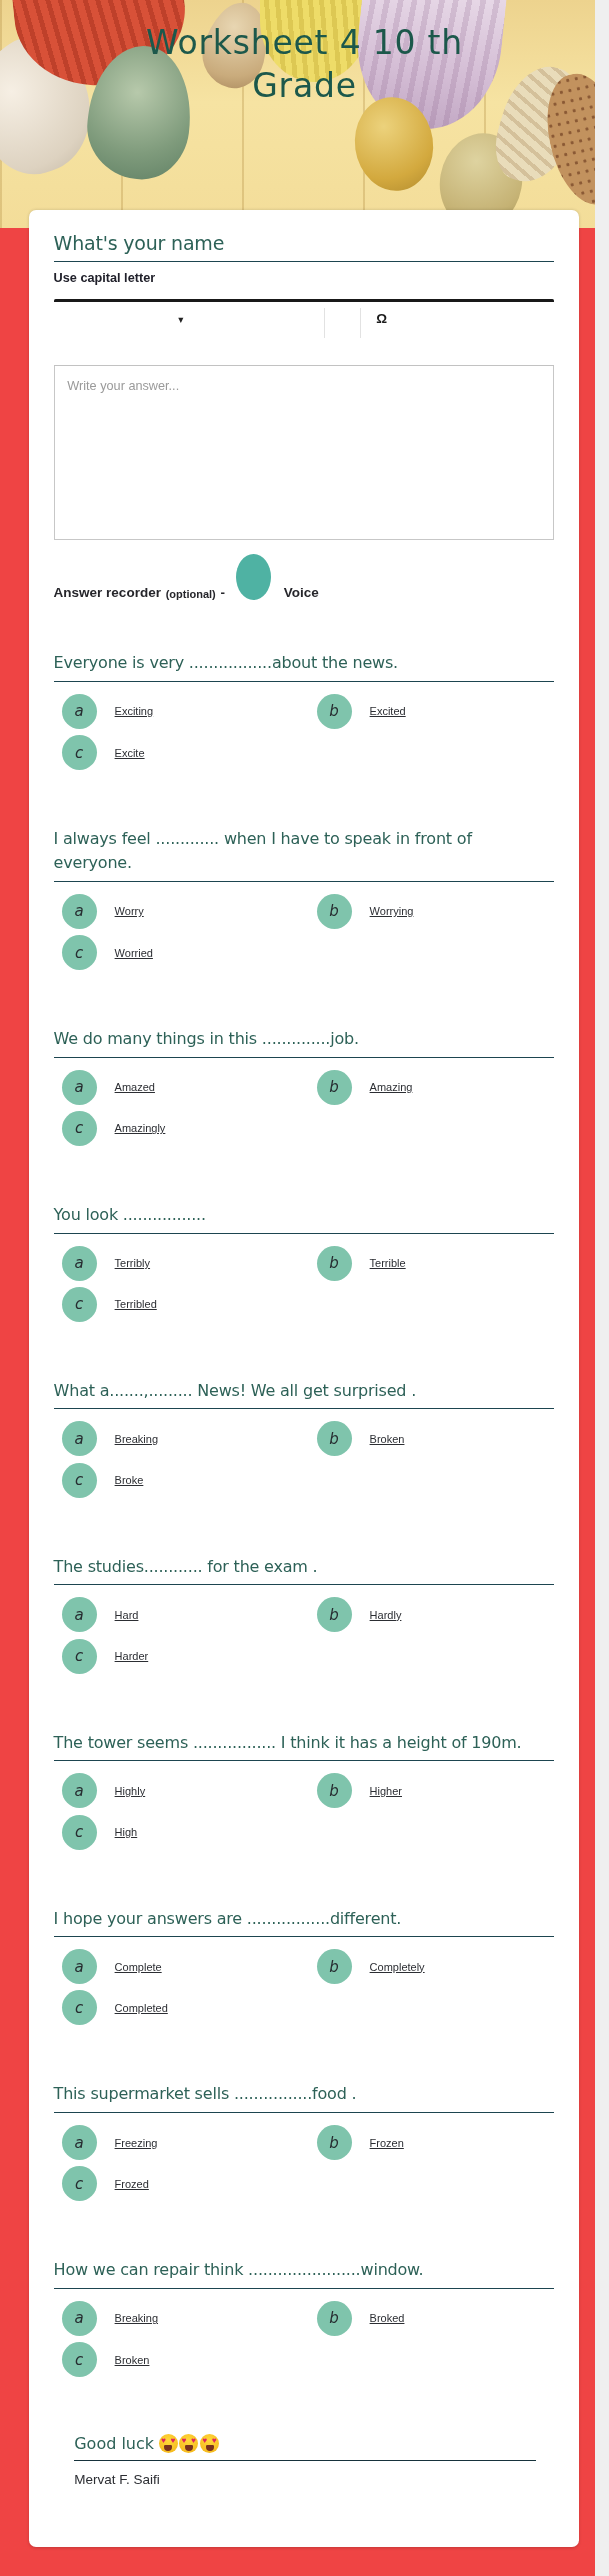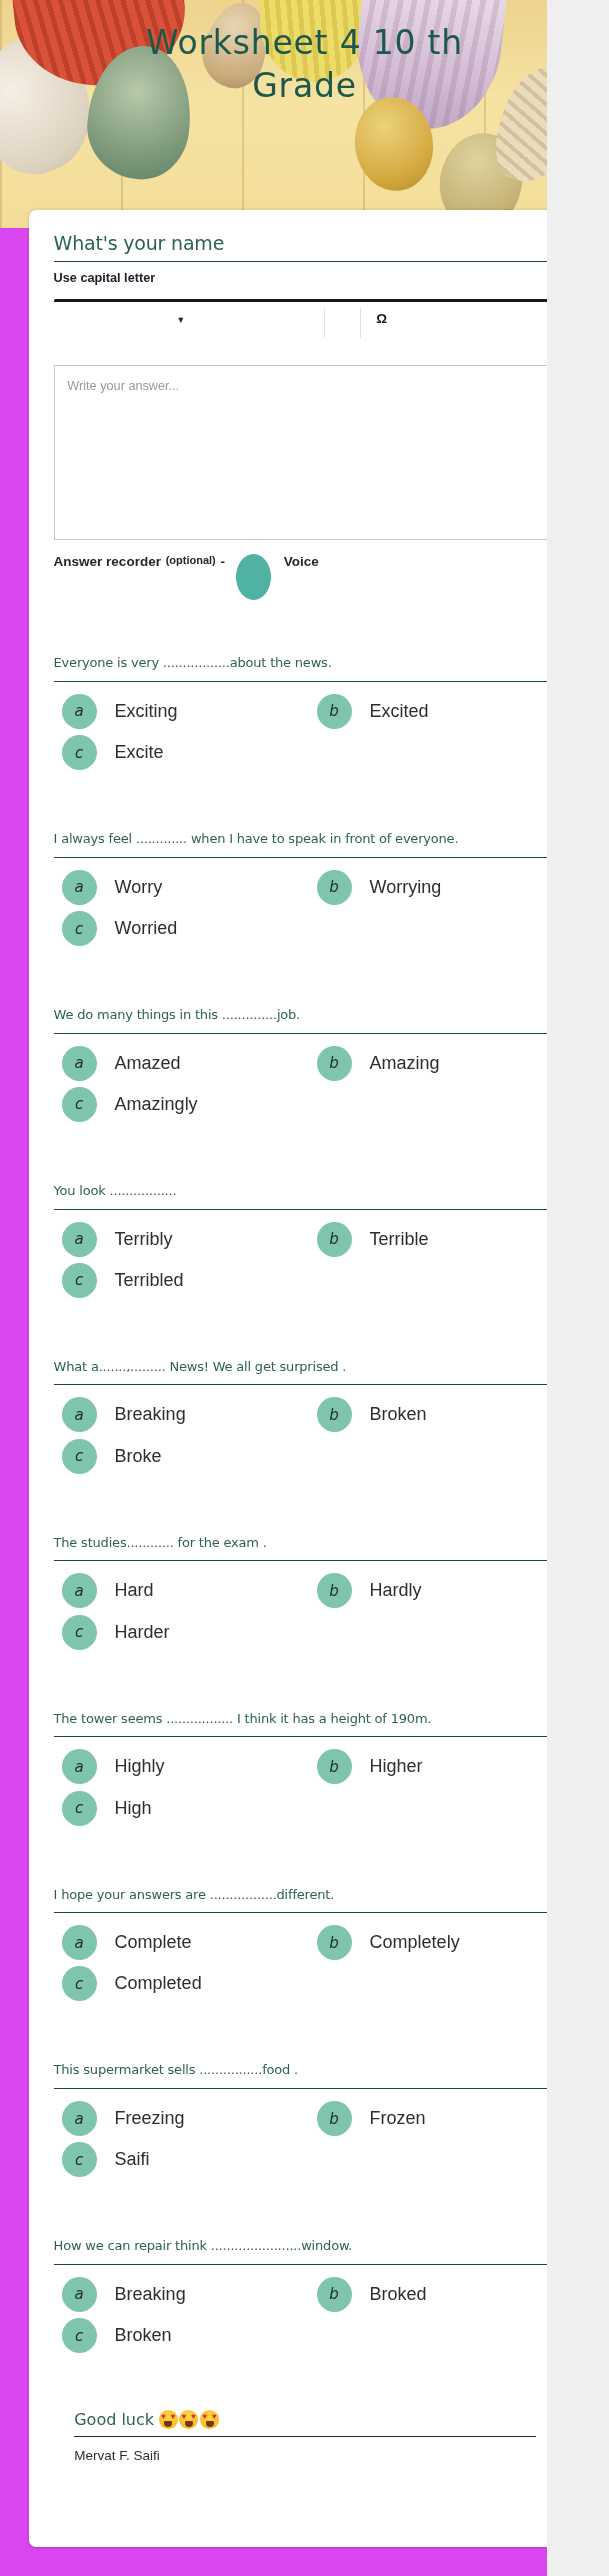--- a/index.html
+++ b/index.html
@@ -1,16 +1,16 @@
 <!DOCTYPE html>
 <html style="font-size:12.7px"><head>
 <meta charset="utf-8">
 <style>
   html,body{margin:0;padding:0;background:#efefef;}
-  .page{position:relative;width:547px;height:2576px;background:#d946ef;overflow:hidden;
+  .page{position:relative;width:595px;height:2576px;background:#ef4444;overflow:hidden;
         font-family:"Liberation Sans",sans-serif;}
   
   .header{position:absolute;top:0;left:0;width:609px;height:228px;overflow:hidden;
     background:
       repeating-linear-gradient(90deg, rgba(168,128,52,.28) 0 1.6px, rgba(255,255,255,0) 1.6px 121px),
       linear-gradient(180deg,#edd38e 0%,#f6e3a2 45%,#f3dd99 100%);}
   .shell{position:absolute;}
   .sh-red{left:14.3px;top:-62px;width:171px;height:147px;border-radius:0 0 58% 58%;
     background:repeating-linear-gradient(80deg, rgba(130,25,10,.30) 0 4.8px, rgba(255,255,255,0) 4.8px 12px),#d85138;
     transform:rotate(-6deg);}
@@ -36,54 +36,54 @@
     background-color:#c2925e;
     background-image:radial-gradient(rgba(92,42,18,.55) 1.2px, rgba(255,255,255,0) 1.7px);
     background-size:8.7px 10.3px;transform:rotate(-12deg);}
   .header-title{position:absolute;top:20.6px;left:50%;transform:translateX(-50%);width:365px;
     text-align:center;font-size:33px;line-height:43px;letter-spacing:0.8px;color:#1c584b;
     font-family:"DejaVu Sans",cursive;}
   
   .card{position:absolute;left:29px;top:210px;width:550px;height:2337px;background:#ffffff;
     border-radius:7px;box-shadow:0 0.8px 3.2px rgba(0,0,0,.18);padding:0 24.6px;box-sizing:border-box;}
   .hand{font-family:"DejaVu Sans",cursive;}
-  .q-title{font-size:13px;line-height:24px;letter-spacing:-0.2px;color:#2d6157;
+  .q-title{font-size:16px;line-height:24px;letter-spacing:-0.2px;color:#2d6157;
     padding-bottom:5.6px;border-bottom:1.2px solid #1d4550;}
   .name-title{padding-top:21.4px;font-size:19px;}
   .helper{margin-top:9.5px;font-size:12.7px;font-weight:600;color:#21212b;}
   
   .editor{margin-top:13.5px;}
   .toolbar{position:relative;height:63px;background:#fff;border-top:3.2px solid #191919;
     border-bottom:0.8px solid #c2c2c2;border-radius:1.6px 1.6px 0 0;}
   .caret-btn{position:absolute;left:117px;top:6.3px;width:20.6px;height:20.6px;border:none;background:none;
     font-size:10.3px;color:#222;cursor:pointer;}
   .tb-sep{position:absolute;top:5.6px;width:0.8px;height:30px;background:#e2e2e2;}
   .sep1{left:270px;} .sep2{left:306px;}
   .omega-btn{position:absolute;left:316px;top:5.6px;width:24px;height:22px;border:none;background:none;
     font-size:13.5px;font-weight:700;color:#1c1c1c;cursor:pointer;}
   .textbox{height:174px;border:0.8px solid #c7c7c7;border-top:none;box-sizing:border-box;
     padding:12.7px 12.7px;cursor:text;}
   .placeholder{font-size:12.7px;color:#9a9a9a;}
   
-  .recorder{margin-top:14.3px;height:46px;display:flex;align-items:flex-start;}
+  .recorder{margin-top:14.3px;height:46px;display:flex;align-items:flex-end;}
   .rec-label{font-size:13.5px;font-weight:700;color:#26262b;}
   .rec-opt{font-size:11px;font-weight:700;color:#26262b;margin-left:4.8px;}
   .rec-dash{font-size:13.5px;font-weight:700;color:#26262b;margin-left:4.8px;}
   .voice-btn{width:35px;height:46px;border-radius:50%;background:#4fb2a3;border:none;cursor:pointer;
     margin:0 12.7px 0 11px;}
   .voice-label{font-size:13.5px;font-weight:700;color:#26262b;}
   
   .question{margin-bottom:57px;margin-top:48px;}
   .first-question{margin-top:51px;}
   .options{margin-top:12px;display:grid;grid-template-columns:255px 1fr;row-gap:6.3px;}
   .option{display:flex;align-items:center;padding-left:8px;height:35px;cursor:pointer;}
   .opt-circle{flex:0 0 35px;width:35px;height:35px;border-radius:50%;background:#7fc4ac;
     display:flex;align-items:center;justify-content:center;font-size:15px;font-style:italic;
     color:#272d31;font-family:"DejaVu Sans",cursive;}
-  .opt-label{margin-left:18px;font-size:18px;font-weight:500;color:#2c2e33;}
+  .opt-label{margin-left:18px;font-size:11px;font-weight:500;color:#2c2e33;text-decoration:underline;}
   
   .footer{margin-top:17.4px;margin-left:20.6px;width:462px;}
   .goodluck{display:flex;align-items:flex-start;padding-bottom:7.1px;border-bottom:1.2px solid #17323c;}
   .gl-text{font-size:16px;color:#2d6157;}
   .emoji-row{display:inline-flex;margin-left:3.2px;}
   .emoji{position:relative;width:19px;height:19px;border-radius:50%;margin-left:1.6px;
     background:radial-gradient(circle at 50% 35%, #ffd93b, #f5b81c 85%);}
   .emoji .h{position:absolute;top:2.4px;font-size:8px;line-height:8px;color:#e0245e;font-style:normal;}
   .emoji .hl{left:2.4px;} .emoji .hr{right:2.4px;}
   .emoji .m{position:absolute;left:5.6px;bottom:2.4px;width:8px;height:5.6px;border-radius:1.6px 1.6px 4.8px 4.8px;
@@ -279,21 +279,21 @@
             <div class="option">
               <span class="opt-circle">a</span>
               <span class="opt-label">Freezing</span>
             </div>
             <div class="option">
               <span class="opt-circle">b</span>
               <span class="opt-label">Frozen</span>
             </div>
             <div class="option">
               <span class="opt-circle">c</span>
-              <span class="opt-label">Saifi</span>
+              <span class="opt-label">Frozed</span>
             </div>
           </div>
         </section>
         <section class="question">
           <div class="q-title hand">How we can repair think .......................window.</div>
           <div class="options">
             <div class="option">
               <span class="opt-circle">a</span>
               <span class="opt-label">Breaking</span>
             </div>

